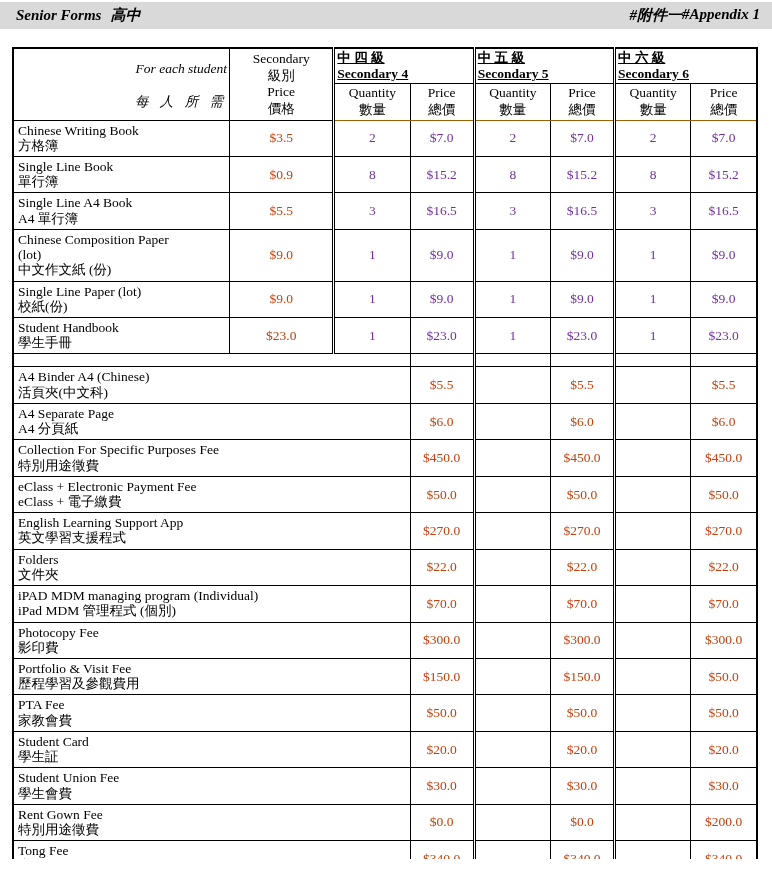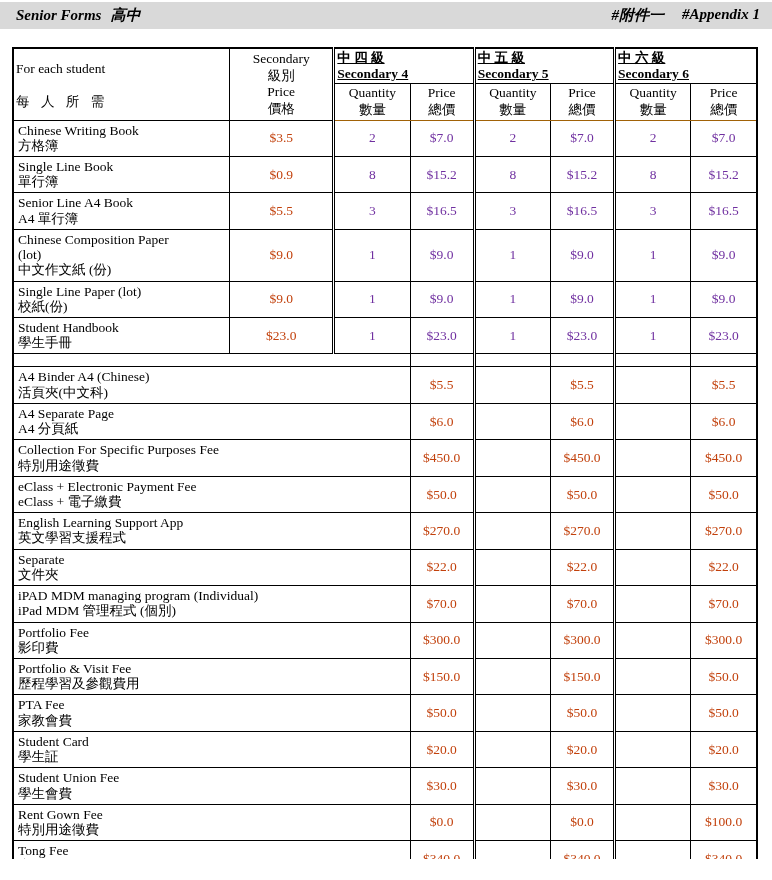--- a/index.html
+++ b/index.html
@@ -9,21 +9,21 @@
   }
   
   .topbar {
     position:absolute; left:0; top:2px; width:772px; height:27px;
     background:#D9D9D9; box-sizing:border-box;
     display:flex; justify-content:space-between; align-items:center;
     padding:0 12px 0 16px;
     font-weight:bold; font-style:italic; font-size:15px;
   }
   .topbar .title-zh { margin-left:9px; }
-  .topbar .right { display:flex; gap:18px; }
+  .topbar .right { display:flex; }
   
   table.fees {
     position:absolute; left:12px; top:47px; width:746px;
     border-collapse:collapse; table-layout:fixed;
     border:2px solid #000; border-bottom-width:3px;
     font-size:13.5px;
   }
   td, th { border:1px solid #000; padding:1px 2px; vertical-align:middle; box-sizing:border-box; }
   th { font-weight:normal; }
   thead tr.sub th { border-bottom:1px solid #a16207; }
@@ -31,21 +31,21 @@
   .c { text-align:center; }
   .lbl { text-align:left; padding:2px 5px 2px 4px; }
   .lbl .en { line-height:1.13; white-space:pre-line; }
   .lbl .zh { line-height:1.2;font-family:Liberation Serif, serif; }
   .plum { color:#c2410c; }
   .purple { color:#7030A0; }
   .blk { color:#000; }
   .b { font-weight:bold; }
   thead .grp div { line-height:1.18; text-align:left;text-decoration:underline; }
   thead .subcell div { line-height:1.25; text-align:center; }
-  .headcell { text-align:left; }
+  .headcell { text-align:right;font-style:italic; }
   .headcell .l1 { margin-top:6px; }
   .headcell .l2 { margin-top:16px; margin-bottom:3px; letter-spacing:4px; }
   .seccell div { line-height:1.22; text-align:center; }
   tbody td { height:30px; }
   tr.spacer td { height:13px; padding:0; }
 </style>
 </head>
 <body>
 
 <div class="page">
@@ -145,21 +145,21 @@
           <td class="c plum">$0.9</td>
           <td class="c purple dbl">8</td>
           <td class="c purple">$15.2</td>
           <td class="c purple dbl">8</td>
           <td class="c purple">$15.2</td>
           <td class="c purple dbl">8</td>
           <td class="c purple">$15.2</td>
         </tr>
         <tr>
           <td class="lbl">
-            <div class="en">Senior Line A4 Book</div>
+            <div class="en">Single Line A4 Book</div>
             <div class="zh">A4 單行簿</div>
           </td>
           <td class="c plum">$5.5</td>
           <td class="c purple dbl">3</td>
           <td class="c purple">$16.5</td>
           <td class="c purple dbl">3</td>
           <td class="c purple">$16.5</td>
           <td class="c purple dbl">3</td>
           <td class="c purple">$16.5</td>
         </tr>
@@ -261,21 +261,21 @@
             <div class="zh">英文學習支援程式</div>
           </td>
           <td class="c plum">$270.0</td>
           <td class="dbl"></td>
           <td class="c plum">$270.0</td>
           <td class="dbl"></td>
           <td class="c plum">$270.0</td>
         </tr>
         <tr>
           <td class="lbl" colspan="3">
-            <div class="en">Separate</div>
+            <div class="en">Folders</div>
             <div class="zh">文件夾</div>
           </td>
           <td class="c plum">$22.0</td>
           <td class="dbl"></td>
           <td class="c plum">$22.0</td>
           <td class="dbl"></td>
           <td class="c plum">$22.0</td>
         </tr>
         <tr>
           <td class="lbl" colspan="3">
@@ -283,21 +283,21 @@
             <div class="zh">iPad MDM 管理程式 (個別)</div>
           </td>
           <td class="c plum">$70.0</td>
           <td class="dbl"></td>
           <td class="c plum">$70.0</td>
           <td class="dbl"></td>
           <td class="c plum">$70.0</td>
         </tr>
         <tr>
           <td class="lbl" colspan="3">
-            <div class="en">Portfolio Fee</div>
+            <div class="en">Photocopy Fee</div>
             <div class="zh">影印費</div>
           </td>
           <td class="c plum">$300.0</td>
           <td class="dbl"></td>
           <td class="c plum">$300.0</td>
           <td class="dbl"></td>
           <td class="c plum">$300.0</td>
         </tr>
         <tr>
           <td class="lbl" colspan="3">
@@ -345,21 +345,21 @@
         </tr>
         <tr>
           <td class="lbl" colspan="3">
             <div class="en">Rent Gown Fee</div>
             <div class="zh">特別用途徵費</div>
           </td>
           <td class="c plum">$0.0</td>
           <td class="dbl"></td>
           <td class="c plum">$0.0</td>
           <td class="dbl"></td>
-          <td class="c plum">$100.0</td>
+          <td class="c plum">$200.0</td>
         </tr>
         <tr>
           <td class="lbl" colspan="3">
             <div class="en">Tong Fee</div>
             <div class="zh">堂費</div>
           </td>
           <td class="c plum">$340.0</td>
           <td class="dbl"></td>
           <td class="c plum">$340.0</td>
           <td class="dbl"></td>

